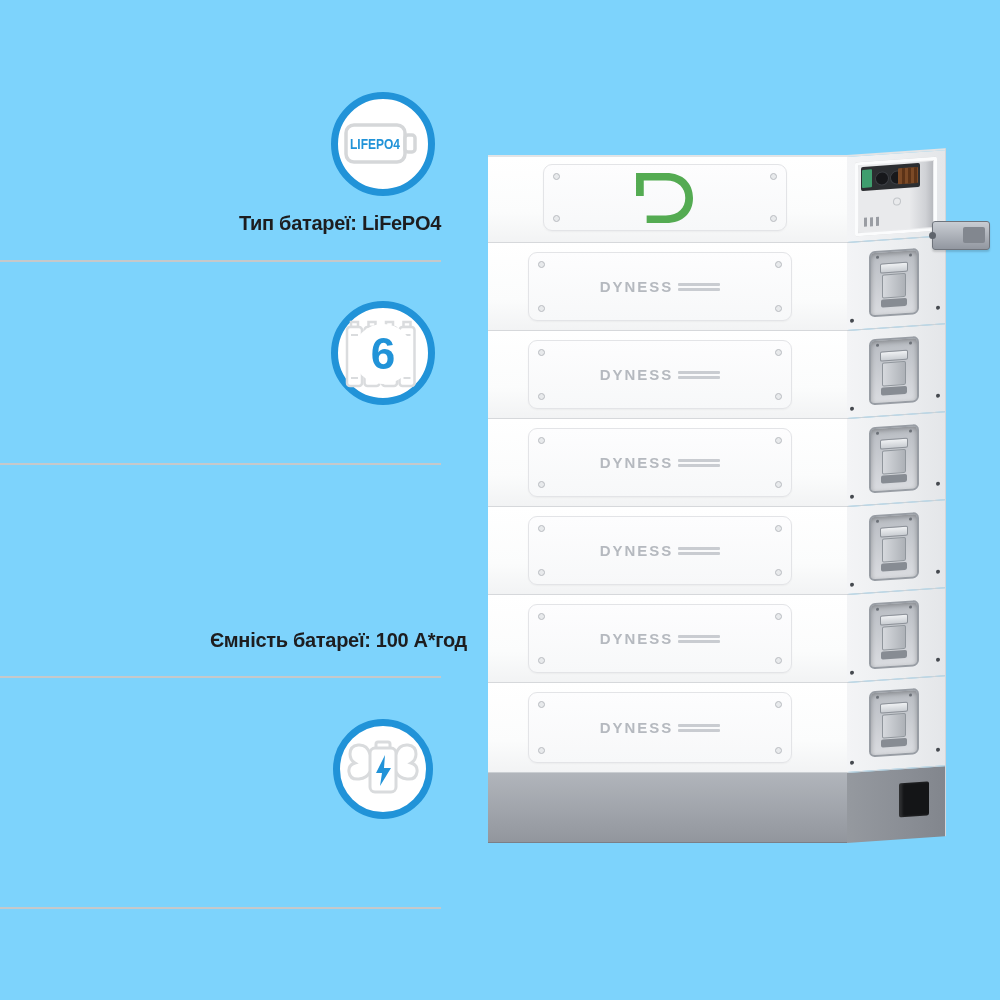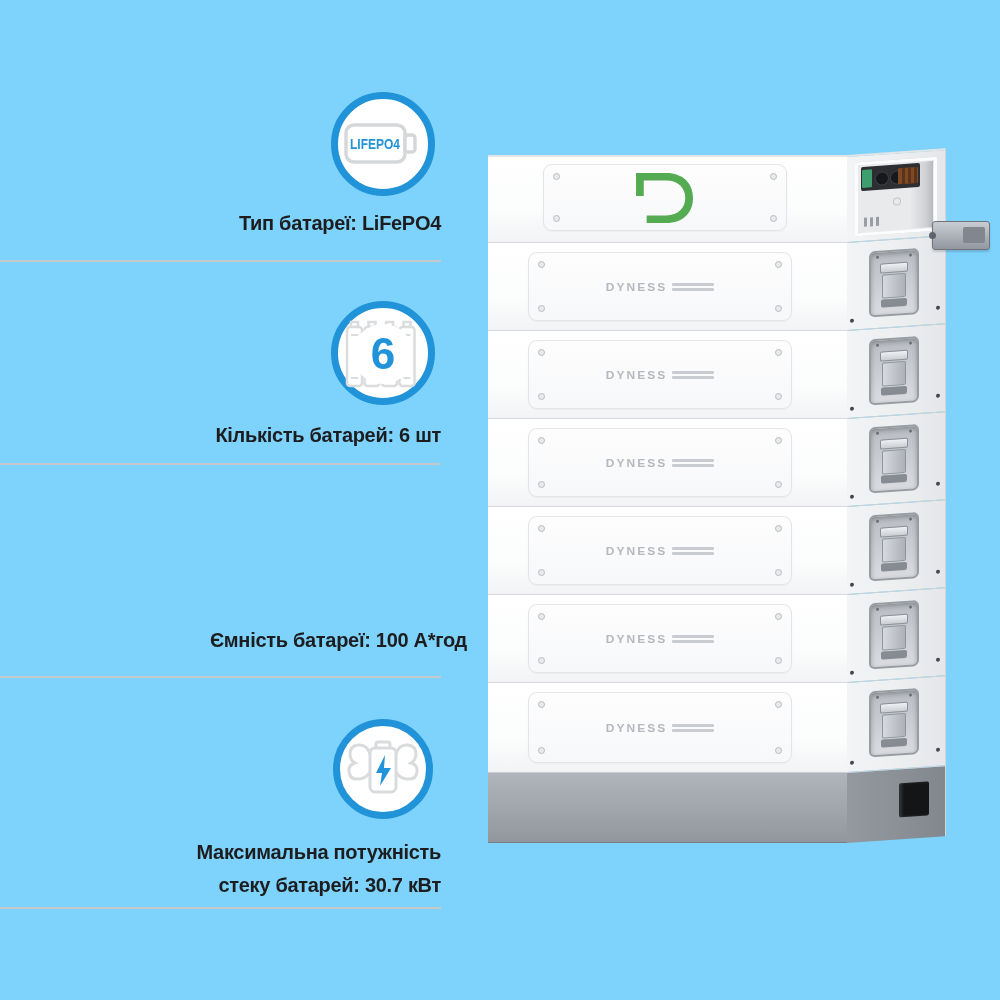--- a/index.html
+++ b/index.html
@@ -40,21 +40,21 @@
 
   .mpanel{position:absolute;left:40px;right:55px;top:9px;bottom:9px;border:1px solid #e3e4e7;border-radius:9px;
           background:linear-gradient(180deg,#fdfdfe,#f7f8f9);
           box-shadow:0 1px 2px rgba(0,0,0,0.04);display:flex;align-items:center;justify-content:center;}
   .r1 .mpanel{left:55px;right:60px;top:7px;bottom:11px;}
   .screw{position:absolute;width:5px;height:5px;border-radius:50%;background:#e8eaec;border:1px solid #b9bcc1;}
   .screw.tl{left:9px;top:8px;} .screw.tr{right:9px;top:8px;}
   .screw.bl{left:9px;bottom:8px;} .screw.br{right:9px;bottom:8px;}
 
   .dyness{display:flex;align-items:center;gap:5px;}
-  .dyness .word{font-weight:bold;font-size:12px;letter-spacing:2px;color:#b5b9bf;transform:scaleY(0.95);}
+  .dyness .word{font-weight:bold;font-size:15px;letter-spacing:2px;color:#b5b9bf;transform:scaleY(0.95);}
   .dyness .sub{display:flex;flex-direction:column;gap:2px;}
   .dyness .sub i{display:block;width:42px;height:3px;background:#c9ccd1;border-radius:1px;}
 
   
   .hrecess{position:absolute;left:22px;top:10px;width:50px;height:66px;box-sizing:border-box;
            border:2px solid #989da4;border-radius:6px;
            background:linear-gradient(180deg,#b9bdc3,#dadce0);
            box-shadow:inset 0 2px 5px rgba(0,0,0,0.28);}
   .hrecess .dot{position:absolute;width:3px;height:3px;border-radius:50%;background:#6b7077;top:3px;}
   .hrecess .dot.l{left:5px;} .hrecess .dot.r{right:5px;}
@@ -130,40 +130,35 @@
           <line x1="65.5" y1="27" x2="72.5" y2="27"></line>
         <line x1="13" y1="70" x2="20" y2="70"></line>
           <line x1="30.5" y1="70" x2="37.5" y2="70"></line>
         <line x1="48" y1="70" x2="55" y2="70"></line>
           <line x1="65.5" y1="70" x2="72.5" y2="70"></line>
       </g>
       <circle cx="45" cy="46" r="30" fill="#fff"></circle>
       <text x="45" y="61" text-anchor="middle" font-size="44" font-weight="bold" fill="#2193d8">6</text>
     </svg>
   </div>
-  <div class="spec-label" id="t2">Кількість батарей: 6 шт</div>
   <div class="divider" id="d2"></div>
 
   <div class="spec-label" id="t3">Ємність батареї: 100 А*год</div>
   <div class="divider" id="d3"></div>
 
   <div class="spec-circle" id="c4">
     <svg viewBox="0 0 86 86">
       <g fill="none" stroke="#d9dbdd" stroke-width="3" stroke-linecap="round">
         <path d="M30,28 q-3,-10 -12,-9 q-8,1 -8,9 q0,6 5,9 q-7,2 -6,9 q1,8 10,7 q8,-1 11,-7"></path>
         <path d="M56,28 q3,-10 12,-9 q8,1 8,9 q0,6 -5,9 q7,2 6,9 q-1,8 -10,7 q-8,-1 -11,-7"></path>
       </g>
       <rect x="36" y="16" width="14" height="7" rx="2" fill="#fff" stroke="#d9dbdd" stroke-width="3"></rect>
       <rect x="30" y="22" width="26" height="44" rx="5" fill="#fff" stroke="#d9dbdd" stroke-width="3"></rect>
       <path d="M45,29 L36,47 L42,47 L40,60 L51,42 L44,42 Z" fill="#2193d8"></path>
     </svg>
-  </div>
-  <div class="spec-label" id="t4">
-    <div>Максимальна потужність</div>
-    <div>стеку батарей: 30.7 кВт</div>
   </div>
   <div class="divider" id="d4"></div>
 
   <div class="product">
 
     <div class="front">
       <div class="frow r1">
         <div class="mpanel">
           <span class="screw tl"></span>
           <span class="screw tr"></span>

